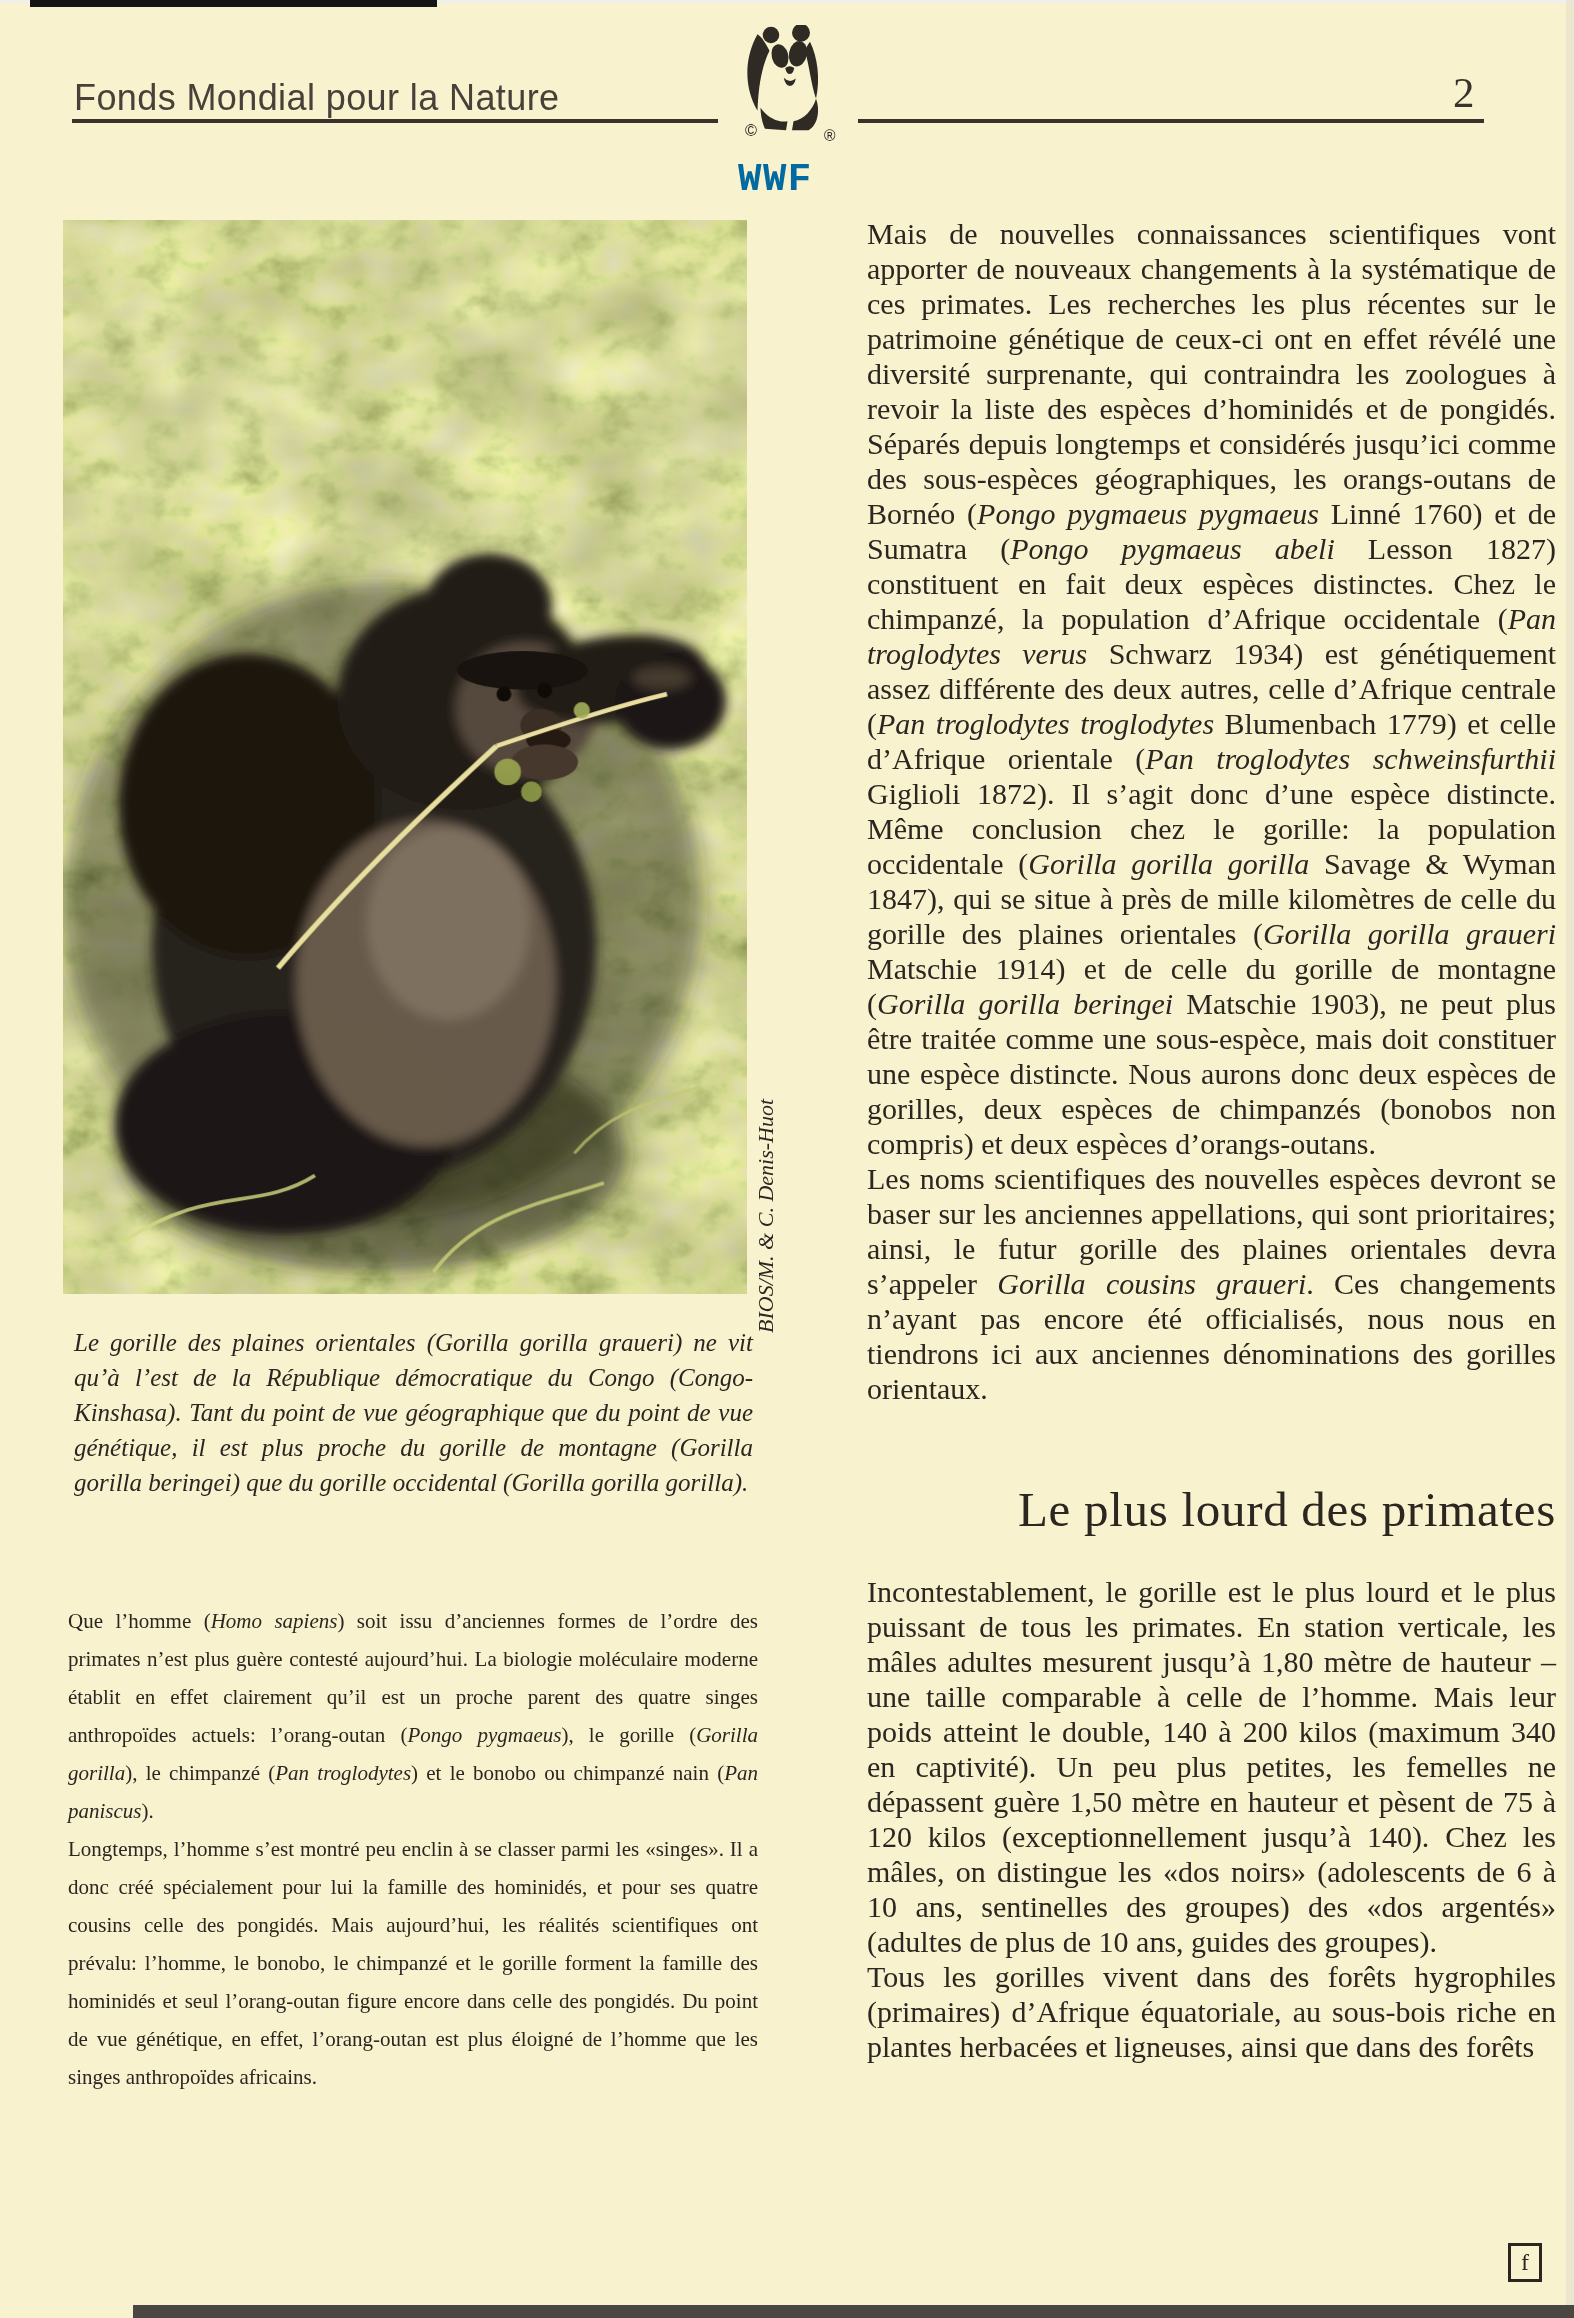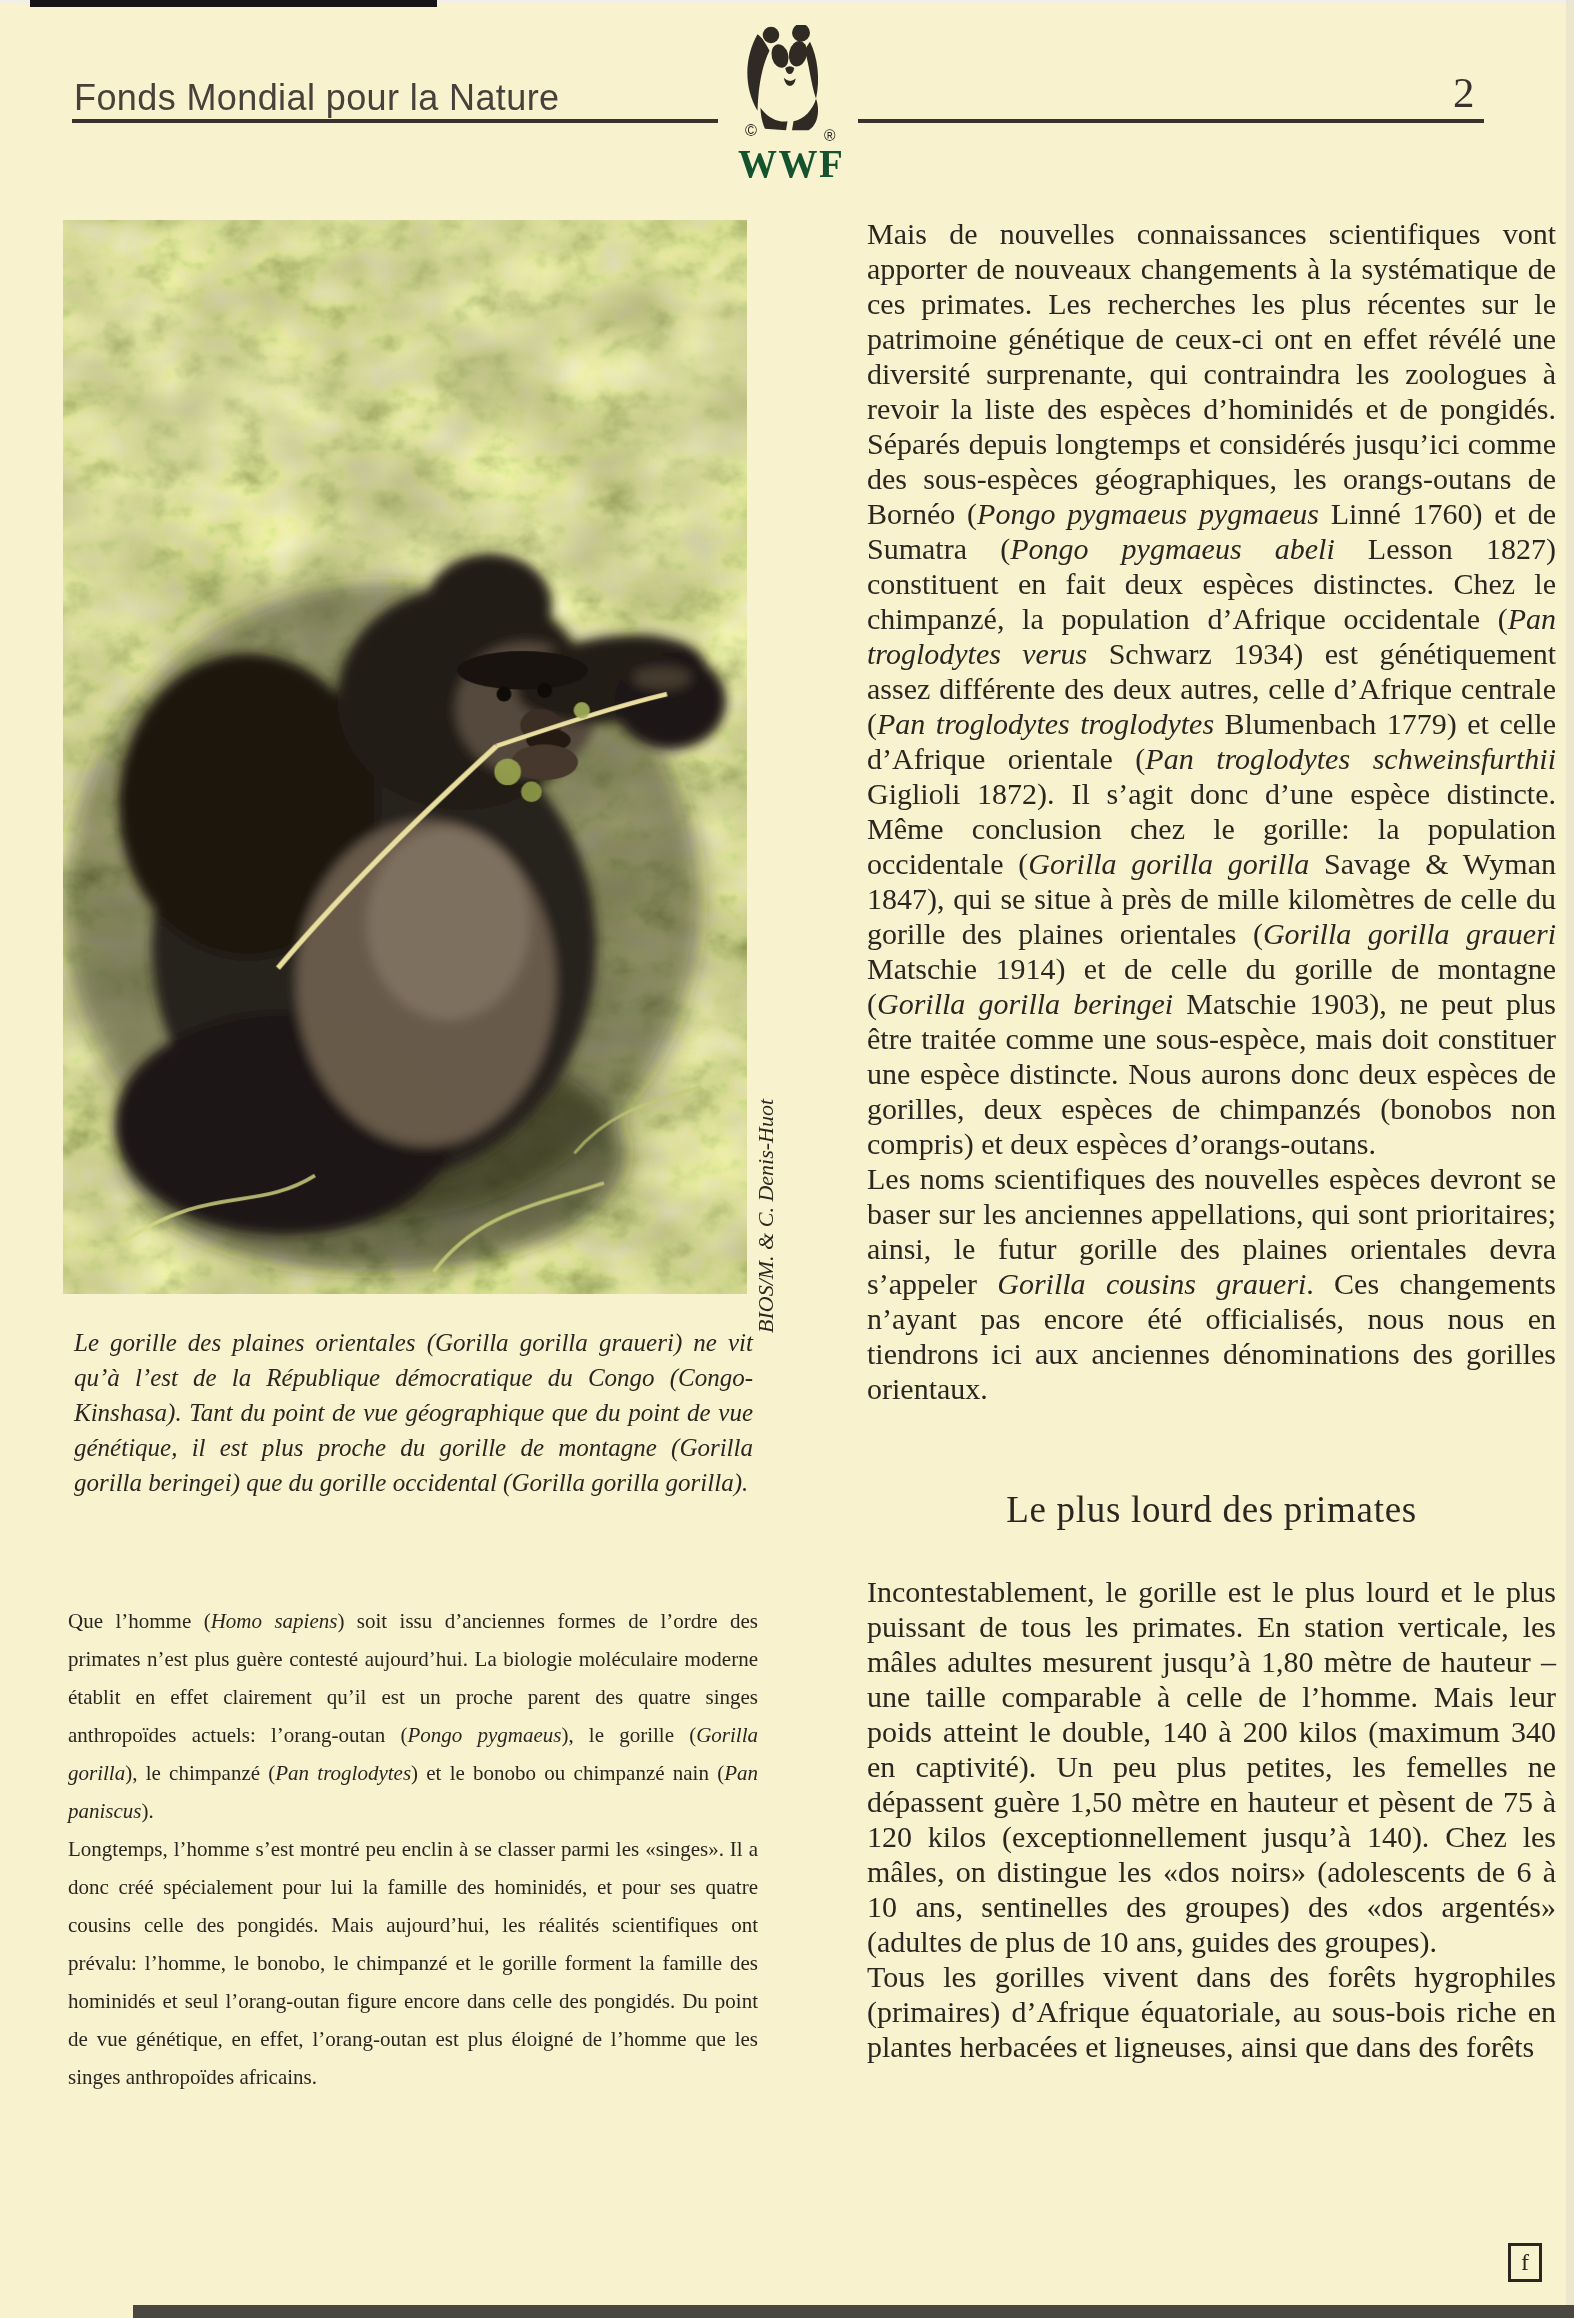--- a/index.html
+++ b/index.html
@@ -23,23 +23,23 @@
   }
   .rule{position:absolute;top:119px;height:3.7px;background:#3a332b;}
   .rule-left{left:72px;width:646px;}
   .rule-right{left:858px;width:626px;}
   .page-number{position:absolute;left:1453px;top:68px;font-size:43px;color:#39332c;}
 
   .logo-panda{position:absolute;left:732px;top:25px;width:105px;height:113px;}
   .logo-copyright{position:absolute;left:745px;top:121px;font-size:16.3px;color:#2f2a24;font-family:"Liberation Sans",sans-serif;}
   .logo-registered{position:absolute;left:824px;top:127px;font-size:15.6px;color:#2f2a24;font-family:"Liberation Sans",sans-serif;}
   .logo-wordmark{
-    position:absolute;left:738px;top:141px;
-    font-family:Liberation Serif, serif;font-weight:700;
-    font-size:39px;letter-spacing:1.5px;color:#14532d;
+    position:absolute;left:738px;top:158px;
+    font-family:Liberation Mono, monospace;font-weight:700;
+    font-size:39px;letter-spacing:1.5px;color:#0369a1;
   }
 
   
   .photo{position:absolute;left:63px;top:220px;width:684px;height:1074px;}
   .photo svg{display:block;width:100%;height:100%;}
   .photo-credit{
     position:absolute;left:753px;top:1333px;
     transform:rotate(-90deg);transform-origin:0 0;
     font-style:italic;font-size:22px;color:#2b2620;white-space:nowrap;
   }
@@ -47,22 +47,22 @@
     position:absolute;left:74px;top:1325px;width:679px;
     font-style:italic;font-size:25px;line-height:35px;text-align:justify;
   }
 
   
   .col{position:absolute;text-align:justify;}
   .col p{margin:0;}
   .col-left{left:68px;top:1602px;width:690px;font-size:21px;line-height:38px;}
   .col-right{left:819px;top:216px;width:689px;font-size:30px;line-height:35px;margin-left:48px;}
   .section-heading{
-    font-size:37px;font-weight:400;letter-spacing:0.7px;
-    margin:86px 0 47px 0;text-align:center;
+    font-size:49px;font-weight:400;letter-spacing:0.7px;
+    margin:86px 0 47px 0;text-align:right;
   }
 
   .footer-marker{
     position:absolute;left:1508px;top:2243px;width:28px;height:33px;
     border:3px solid #2b2620;display:flex;align-items:center;justify-content:center;
     font-size:24px;color:#2b2620;background:#f8f2cf;
   }
 </style>
 </head>
 <body>

